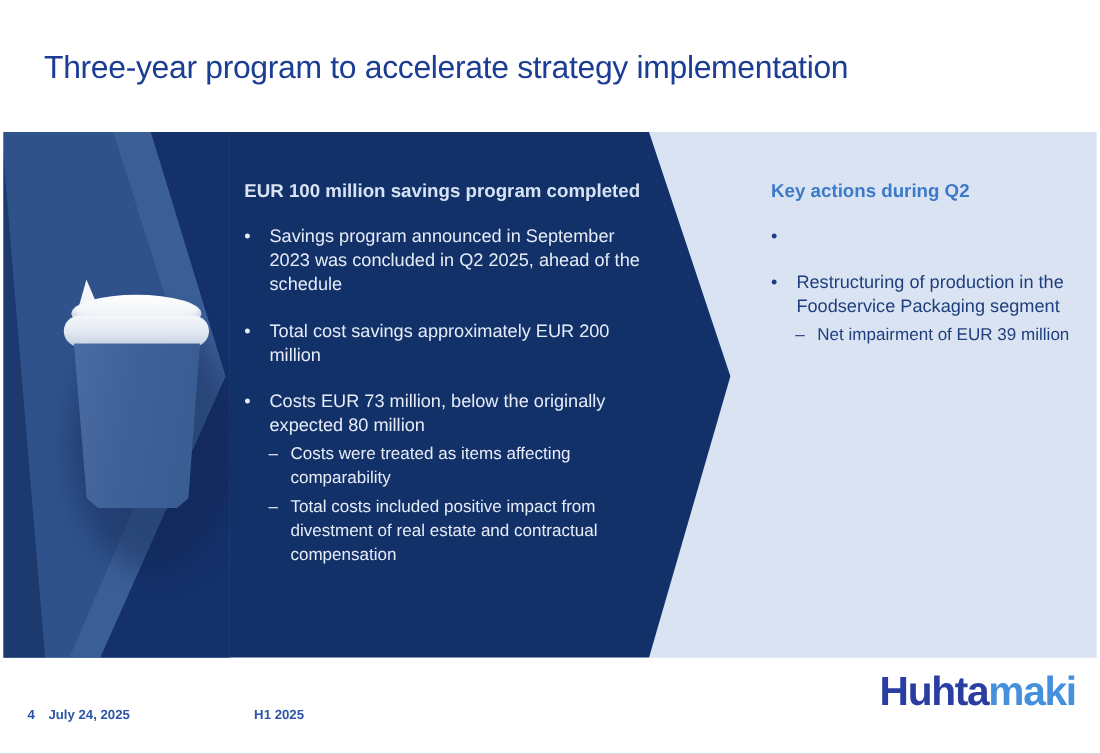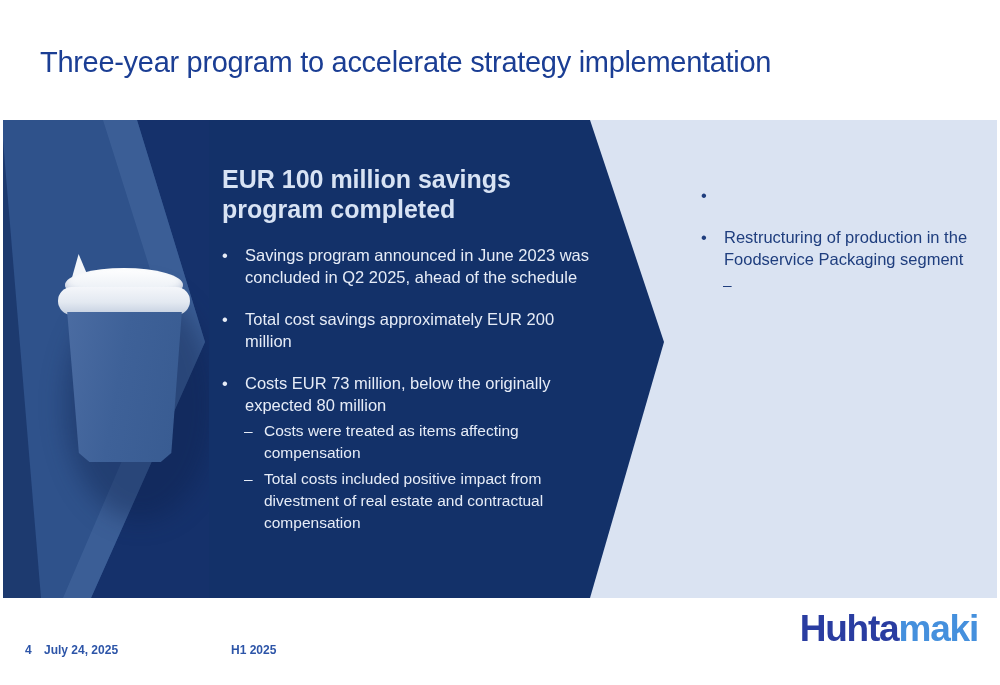--- a/index.html
+++ b/index.html
@@ -49,21 +49,21 @@
     position:absolute;left:55px;top:167px;width:132px;height:28px;border-radius:14px;
     background:linear-gradient(180deg,#f4f6fa 0%,#e3e9f1 55%,#c3cedf 100%);
   }
   .cup-body{
     position:absolute;left:63px;top:192px;width:117px;height:150px;
     background:linear-gradient(100deg,#4b6ca2 0%,#3e6198 45%,#385b91 100%);
     clip-path:polygon(1% 0,99% 0,90% 94%,81% 100%,20% 100%,11% 94%);
   }
   
   .col{position:absolute;top:44px;}
-  .col h2{margin:0;font-size:25px;font-weight:700;line-height:1.2;}
+  .col h2{margin:0;font-size:17px;font-weight:700;line-height:1.2;}
   .col-left{left:219px;width:372px;}
   .col-left h2{color:#d8e3f4;}
   .col-left .bullets{color:#e6ecf7;}
   .col-right{left:698px;width:300px;}
   .col-right h2{color:#3d79c9;}
   .col-right .bullets{color:#1f3e7e;}
   .bullet-item{display:flex;margin-top:20px;font-size:16.5px;line-height:22px;}
   .bullet-item .marker{flex:0 0 23px;}
   .sub-item{display:flex;margin:4px 0 0 22px;font-size:15.5px;line-height:22px;}
   .sub-item .marker{flex:0 0 20px;}
@@ -99,52 +99,54 @@
       <div class="cup-lid-top"></div>
       <div class="cup-lid-rim"></div>
       <div class="cup-body"></div>
     </div>
 
     <section class="col col-left">
       <h2>EUR 100 million savings program completed</h2>
       <div class="bullets">
           <div class="bullet-item">
             <span class="marker">•</span>
-            <span class="btext">Savings program announced in June 2023 was concluded in Q2 2025, ahead of the schedule</span>
+            <span class="btext">Savings program announced in September 2023 was concluded in Q2 2025, ahead of the schedule</span>
           </div>
           <div class="bullet-item">
             <span class="marker">•</span>
             <span class="btext">Total cost savings approximately EUR 200 million</span>
           </div>
           <div class="bullet-item">
             <span class="marker">•</span>
             <span class="btext">Costs EUR 73 million, below the originally expected 80 million</span>
           </div>
           <div class="sub-item">
             <span class="marker">–</span>
-            <span class="btext">Costs were treated as items affecting compensation</span>
+            <span class="btext">Costs were treated as items affecting comparability</span>
           </div>
           <div class="sub-item">
             <span class="marker">–</span>
             <span class="btext">Total costs included positive impact from divestment of real estate and contractual compensation</span>
           </div>
         </div>
     </section>
 
     <section class="col col-right">
+      <h2>Key actions during Q2</h2>
       <div class="bullets">
           <div class="bullet-item">
             <span class="marker">•</span>
           </div>
           <div class="bullet-item">
             <span class="marker">•</span>
             <span class="btext">Restructuring of production in the Foodservice Packaging segment</span>
           </div>
           <div class="sub-item">
             <span class="marker">–</span>
+            <span class="btext">Net impairment of EUR 39 million</span>
           </div>
         </div>
     </section>
   </div>
 
   <span class="footer-text page-number">4</span>
   <span class="footer-text footer-date">July 24, 2025</span>
   <span class="footer-text footer-report">H1 2025</span>
 
   <div class="logo">

